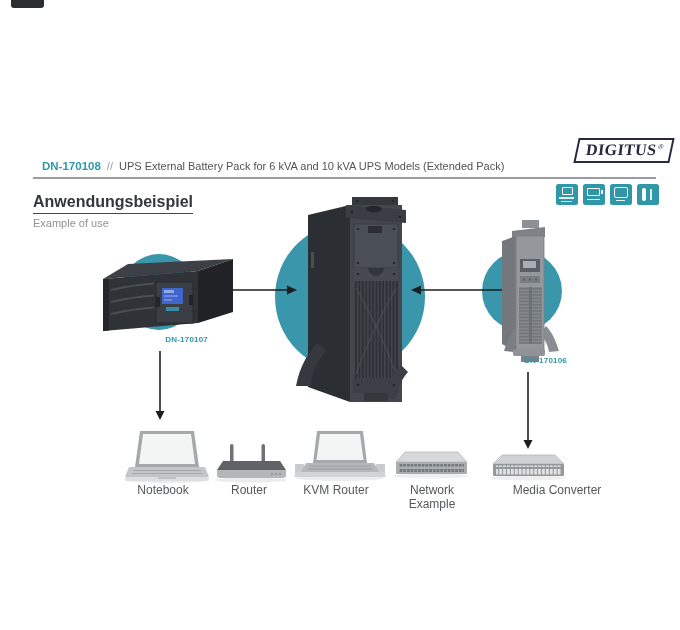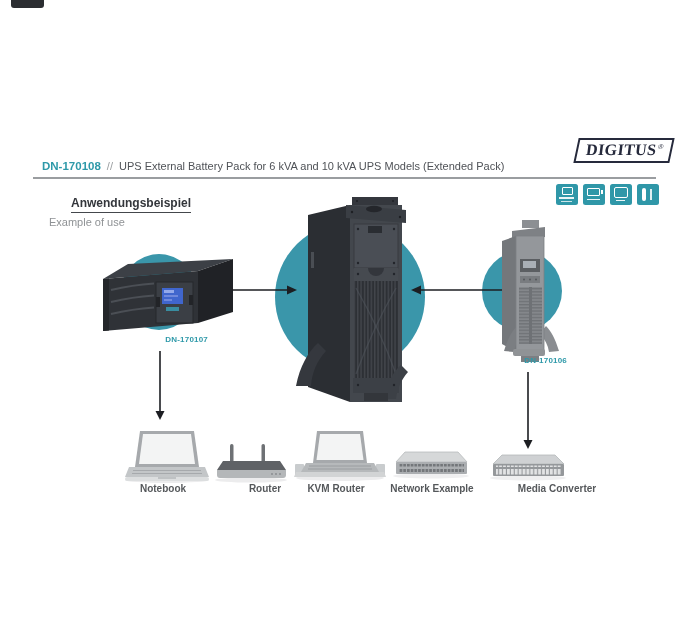--- a/index.html
+++ b/index.html
@@ -12,39 +12,39 @@
   .logo-box{position:absolute;left:576px;top:138px;border:2px solid #262a3c;padding:1px 8px 2px;transform:skewX(-12deg);background:#fff;}
   .logo-text{display:inline-block;transform:skewX(5deg);font-family:"Liberation Serif",serif;font-weight:bold;font-size:16px;letter-spacing:.4px;color:#262a3c;}
   .logo-reg{font-size:7px;color:#262a3c;position:relative;top:-6px;left:1px;}
   
   .header-row{position:absolute;left:33px;top:160px;font-size:11px;color:#4f5257;white-space:nowrap;}
   .header-row .model{color:#2e99a9;font-weight:bold;font-size:11.5px;padding-left:9px;}
   .header-row .sep{color:#9b9ea1;margin:0 6px;}
   .header-rule{position:absolute;left:33px;top:177px;width:623px;height:1.5px;background:#9a9da0;}
   
   .sec{position:absolute;left:33px;top:193px;}
-  .sec-de{display:inline-block;font-size:12px;font-weight:bold;color:#33363b;border-bottom:1.5px solid #44474c;padding-bottom:2px;margin-left:38px;}
-  .sec-en{font-size:11px;color:#8f9295;margin-top:3px;margin-left:16px;}
+  .sec-de{display:inline-block;font-size:16px;font-weight:bold;color:#33363b;border-bottom:1.5px solid #44474c;padding-bottom:2px;}
+  .sec-en{font-size:11px;color:#8f9295;margin-top:3px;}
   
   .badges{position:absolute;left:556px;top:184px;display:flex;gap:5px;}
   .badge{width:22px;height:21px;background:#2f97a8;border-radius:2.5px;position:relative;}
   .badge span{position:absolute;}
   .bi-rect{left:6px;top:3px;width:9px;height:6px;border:1px solid #fff;border-radius:1px;}
   .bi-bar1{left:3px;top:13px;width:15px;height:1.5px;background:#fff;opacity:.9;}
   .bi-bar2{left:5px;top:16.5px;width:11px;height:1.5px;background:#fff;opacity:.75;}
   .bi-batt{left:4px;top:4px;width:11px;height:6px;border:1px solid #fff;border-radius:1px;}
   .bi-nub{left:17.5px;top:6px;width:2px;height:4px;background:#fff;}
   .bi-bar3{left:4px;top:14.5px;width:13px;height:1.5px;background:#fff;opacity:.9;}
   .bi-out{left:4px;top:3px;width:12px;height:9px;border:1px solid #fff;border-radius:2px;}
   .bi-bar4{left:6px;top:15.5px;width:9px;height:1.5px;background:#fff;opacity:.9;}
   .bi-caps{left:5px;top:4px;width:4px;height:13px;background:#fff;border-radius:2px;}
   .bi-line{left:13px;top:5px;width:1.5px;height:11px;background:#fff;opacity:.85;}
   
   .dev-label{position:absolute;width:90px;text-align:right;font-size:8px;font-weight:bold;color:#2e99a9;letter-spacing:.2px;}
-  .peri-label{position:absolute;width:90px;text-align:center;font-size:10px;font-weight:bold;color:#55585b;}
+  .peri-label{position:absolute;width:90px;text-align:center;font-size:12px;font-weight:normal;color:#55585b;}
   svg.diagram{position:absolute;left:0;top:0;}
 </style>
 </head>
 <body>
 
 <div class="page">
 
   <div class="corner-tab"></div>
 
   <div class="logo-box">
@@ -232,18 +232,18 @@
         <rect x="493" y="464" width="71" height="12" rx="1" fill="#95989b"></rect>
         <rect x="496" y="465.5" width="65" height="9" fill="url(#teeth)"></rect>
       </g>
     </g>
   </svg>
 
   <div class="dev-label" style="left:118px;top:335px">DN-170107</div>
   <div class="dev-label" style="left:477px;top:356px">DN-170106</div>
 
   <div class="peri-label" style="left:118px;top:483px">Notebook</div>
-  <div class="peri-label" style="left:220px;top:483px">Router</div>
+  <div class="peri-label" style="left:204px;top:483px">Router</div>
   <div class="peri-label" style="left:291px;top:483px">KVM Router</div>
   <div class="peri-label" style="left:387px;top:483px">Network Example</div>
   <div class="peri-label" style="left:512px;top:483px">Media Converter</div>
 
 </div>
 
 </body></html>

